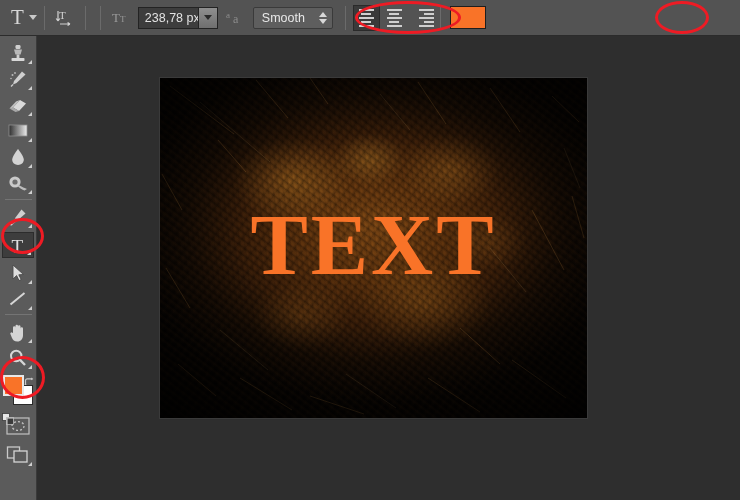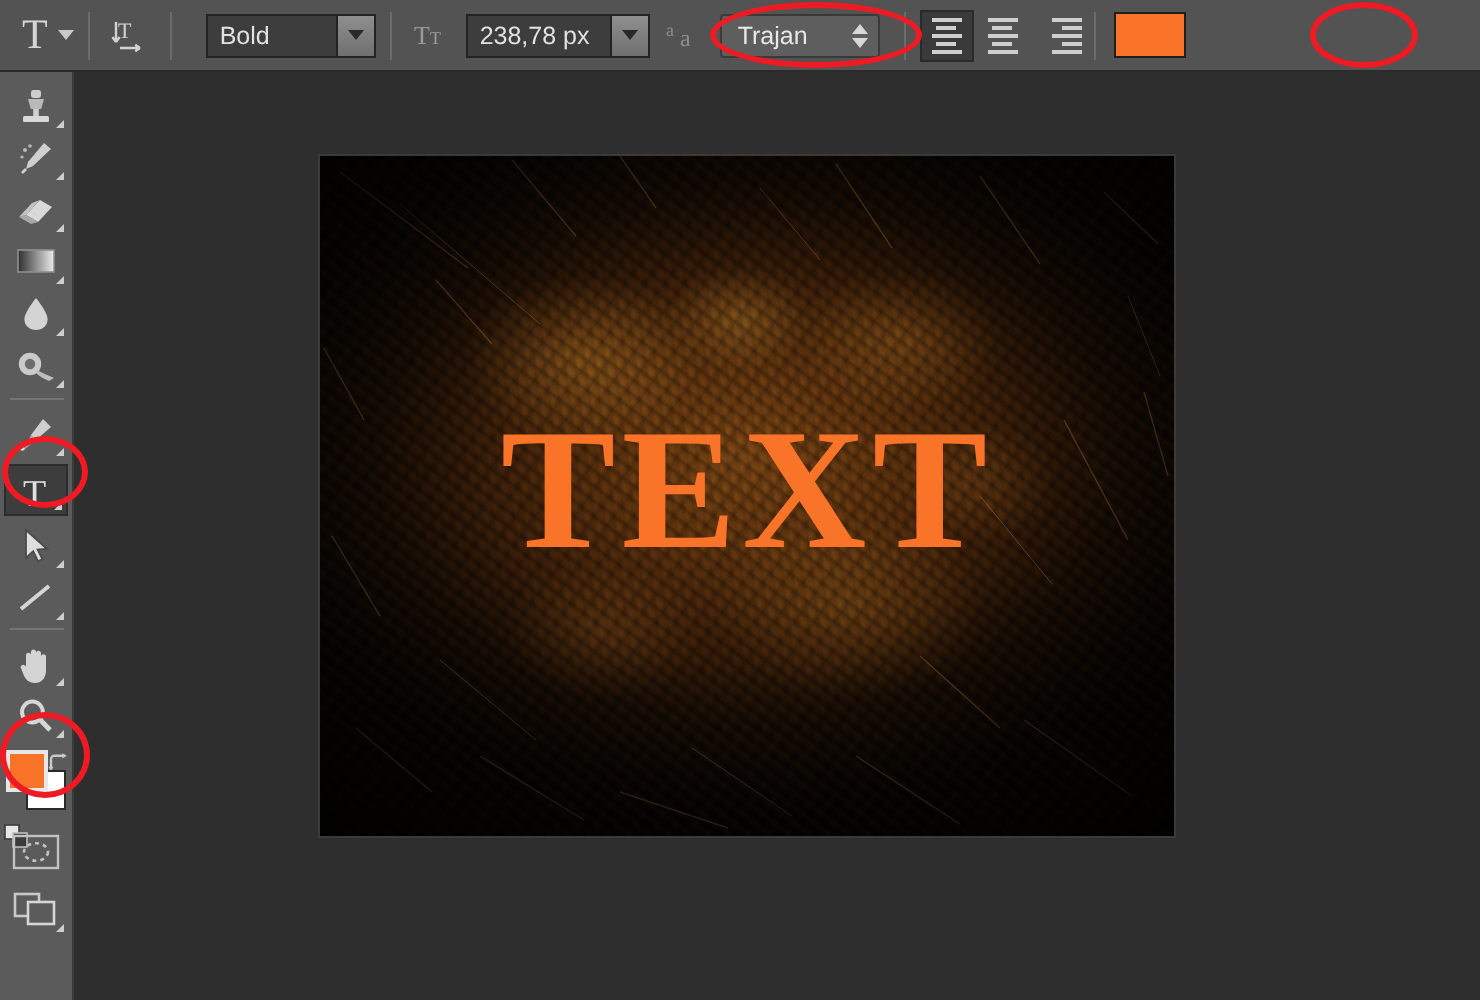--- a/index.html
+++ b/index.html
@@ -93,21 +93,21 @@
     border-left: 1px solid #232323;
     display: flex;
     align-items: center;
     justify-content: center;
     flex: none;
   }
   .combo .cbtn .tri-down { border-top-color: #2a2a2a; }
 
   #font-family-combo { width: 136px; margin-left: 4px; }
   #font-style-combo  { width: 85px;  margin-left: 10px; }
-  #font-size-combo   { width: 92px;  margin-left: 4px; }
+  #font-size-combo   { width: 80px;  margin-left: 4px; }
 
   
   .select-box {
     height: 22px;
     background: #5e5e5e;
     border: 1px solid #3a3a3a;
     border-radius: 2px;
     display: flex;
     align-items: center;
     justify-content: space-between;
@@ -335,26 +335,20 @@
       <svg width="19" height="19" viewBox="0 0 19 19">
         <text x="4" y="11" font-family="Liberation Serif, serif" font-size="11" fill="#d2d2d2">T</text>
         <path d="M3 3 L3 13 M3 13 L1.2 10.5 M3 13 L4.8 10.5" stroke="#d2d2d2" stroke-width="1.2" fill="none"></path>
         <path d="M5 16 L15 16 M15 16 L12.6 14.4 M15 16 L12.6 17.6" stroke="#d2d2d2" stroke-width="1.2" fill="none"></path>
       </svg>
     </div>
 
     <div class="ob-sep"></div>
 
 
-    <div class="combo" id="font-style-combo">
-      <span class="cval" title="Font Style">Bold</span>
-      <span class="cbtn">
-        <span class="tri-down"></span>
-      </span>
-    </div>
 
     <div class="ob-sep"></div>
 
     <div class="icon-btn">
       <svg width="17" height="17" viewBox="0 0 17 17">
         <text x="0" y="13" font-family="Liberation Serif, serif" font-size="13" fill="#9a9a9a">T</text>
         <text x="8" y="13" font-family="Liberation Serif, serif" font-size="9" fill="#9a9a9a">T</text>
       </svg>
     </div>
 
@@ -366,21 +360,21 @@
     </div>
 
     <div class="icon-btn" style="margin-left:5px;">
       <svg width="19" height="17" viewBox="0 0 19 17">
         <text x="0" y="9" font-family="Liberation Serif, serif" font-size="9" fill="#8d8d8d">a</text>
         <text x="7" y="14" font-family="Liberation Serif, serif" font-size="12" fill="#8d8d8d">a</text>
       </svg>
     </div>
 
     <div class="select-box" id="antialias-select">
-      <span class="sval" title="Anti-aliasing method">Trajan</span>
+      <span class="sval" title="Anti-aliasing method">Smooth</span>
       <span class="stepper">
         <span class="up"></span>
           <span class="dn"></span>
       </span>
     </div>
 
     <div class="ob-sep" style="margin-left:12px;"></div>
 
     <div class="align-group">
       <div class="align-btn al active" title="Left align text">

